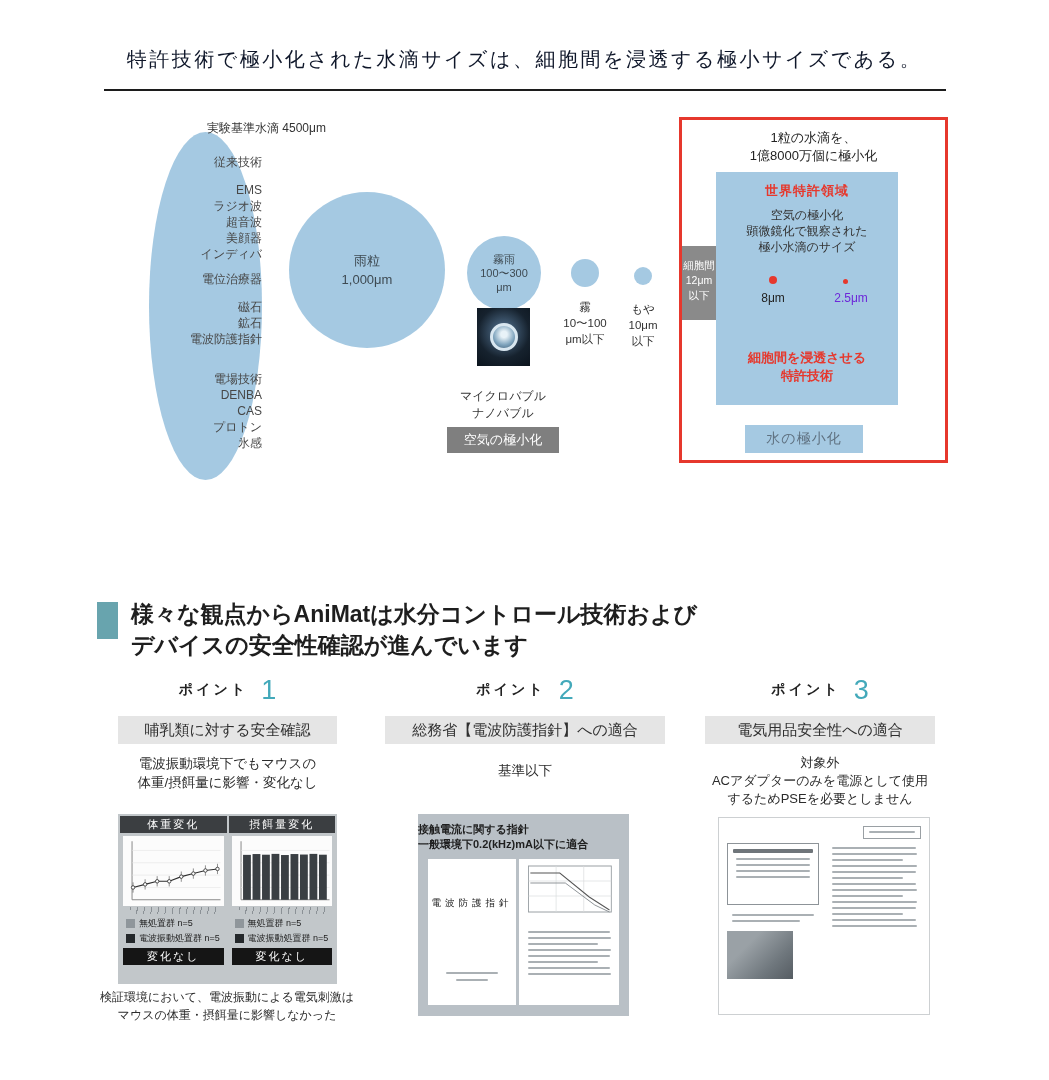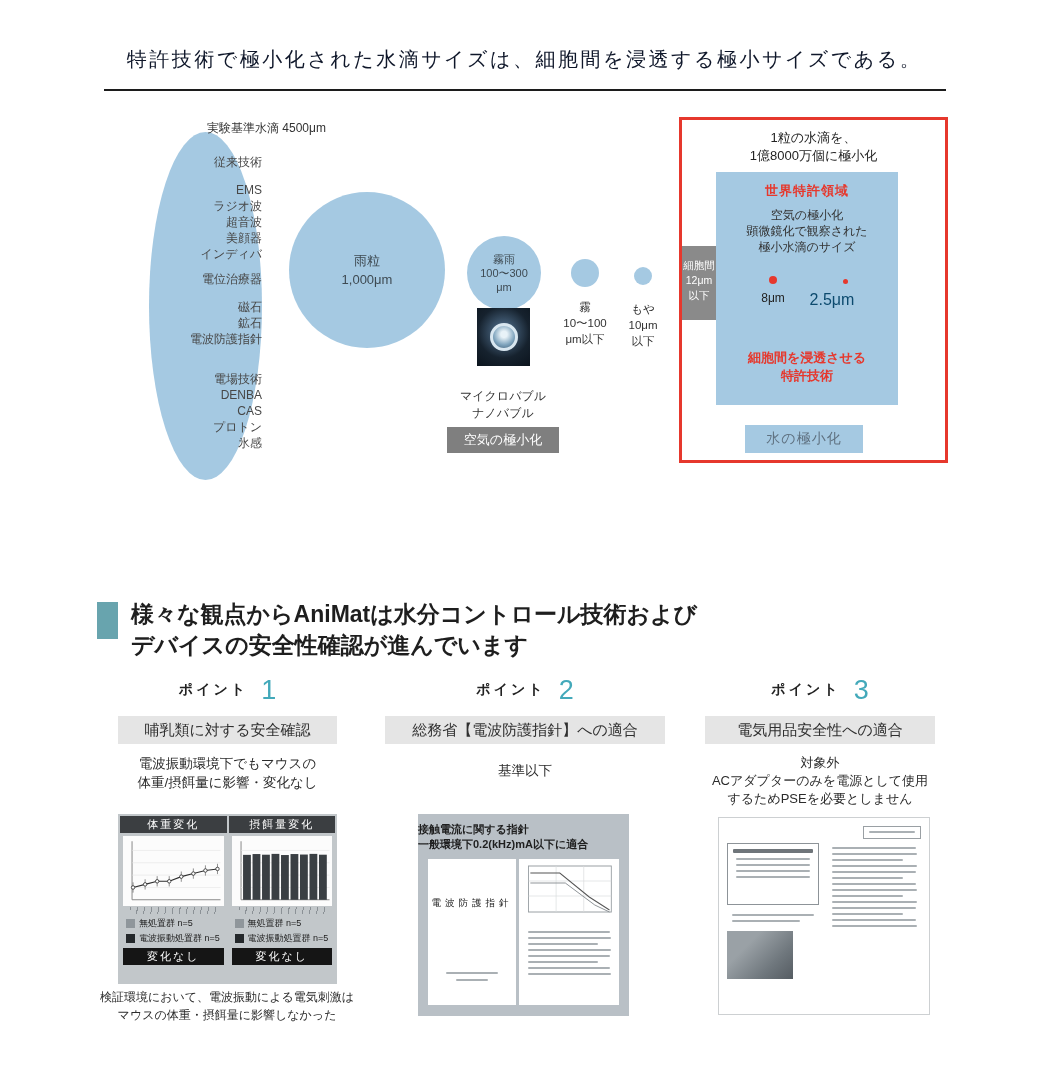--- a/index.html
+++ b/index.html
@@ -118,21 +118,21 @@
   <div class="abs blue" style="left:716px;top:172px;width:182px;height:233px;">
     <div class="redtxt c" style="margin-top:10px;font-size:13px;font-weight:bold;letter-spacing:1px;">世界特許領域</div>
     <div class="c" style="margin-top:7px;font-size:12px;line-height:16px;color:#333;">
       <div>空気の極小化</div>
       <div>顕微鏡化で観察された</div>
       <div>極小水滴のサイズ</div>
     </div>
     <div class="abs" style="left:53px;top:104px;width:8px;height:8px;border-radius:50%;background:#e6382d;"></div>
     <div class="abs" style="left:127px;top:107px;width:5px;height:5px;border-radius:50%;background:#e6382d;"></div>
     <div class="abs c" style="left:34px;top:119px;width:46px;font-size:12px;color:#222;">8μm</div>
-    <div class="abs c" style="left:93px;top:119px;width:46px;font-size:16px;color:#0c4a6e;">2.5μm</div>
+    <div class="abs c" style="left:112px;top:119px;width:46px;font-size:12px;color:#6d28d9;">2.5μm</div>
     <div class="abs c redtxt" style="left:0;top:177px;width:182px;font-size:13px;font-weight:bold;line-height:18px;">
       <div>細胞間を浸透させる</div>
       <div>特許技術</div>
     </div>
   </div>
 
   <div class="abs celltab" style="left:682px;top:246px;width:34px;height:74px;">
     <div>細胞間</div>
     <div>12μm</div>
     <div>以下</div>

